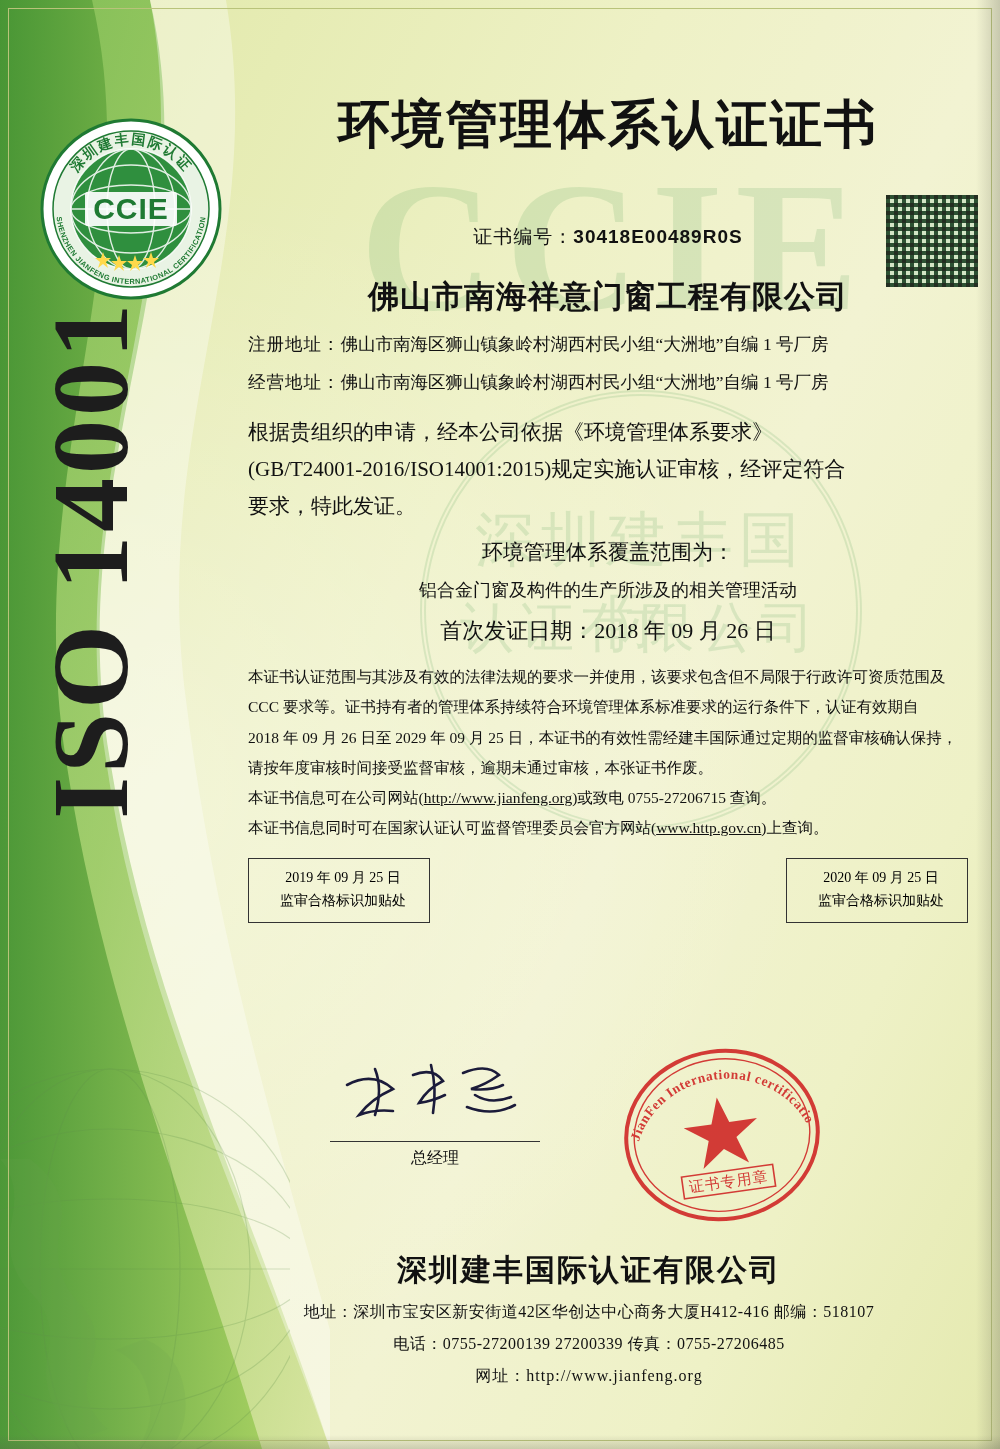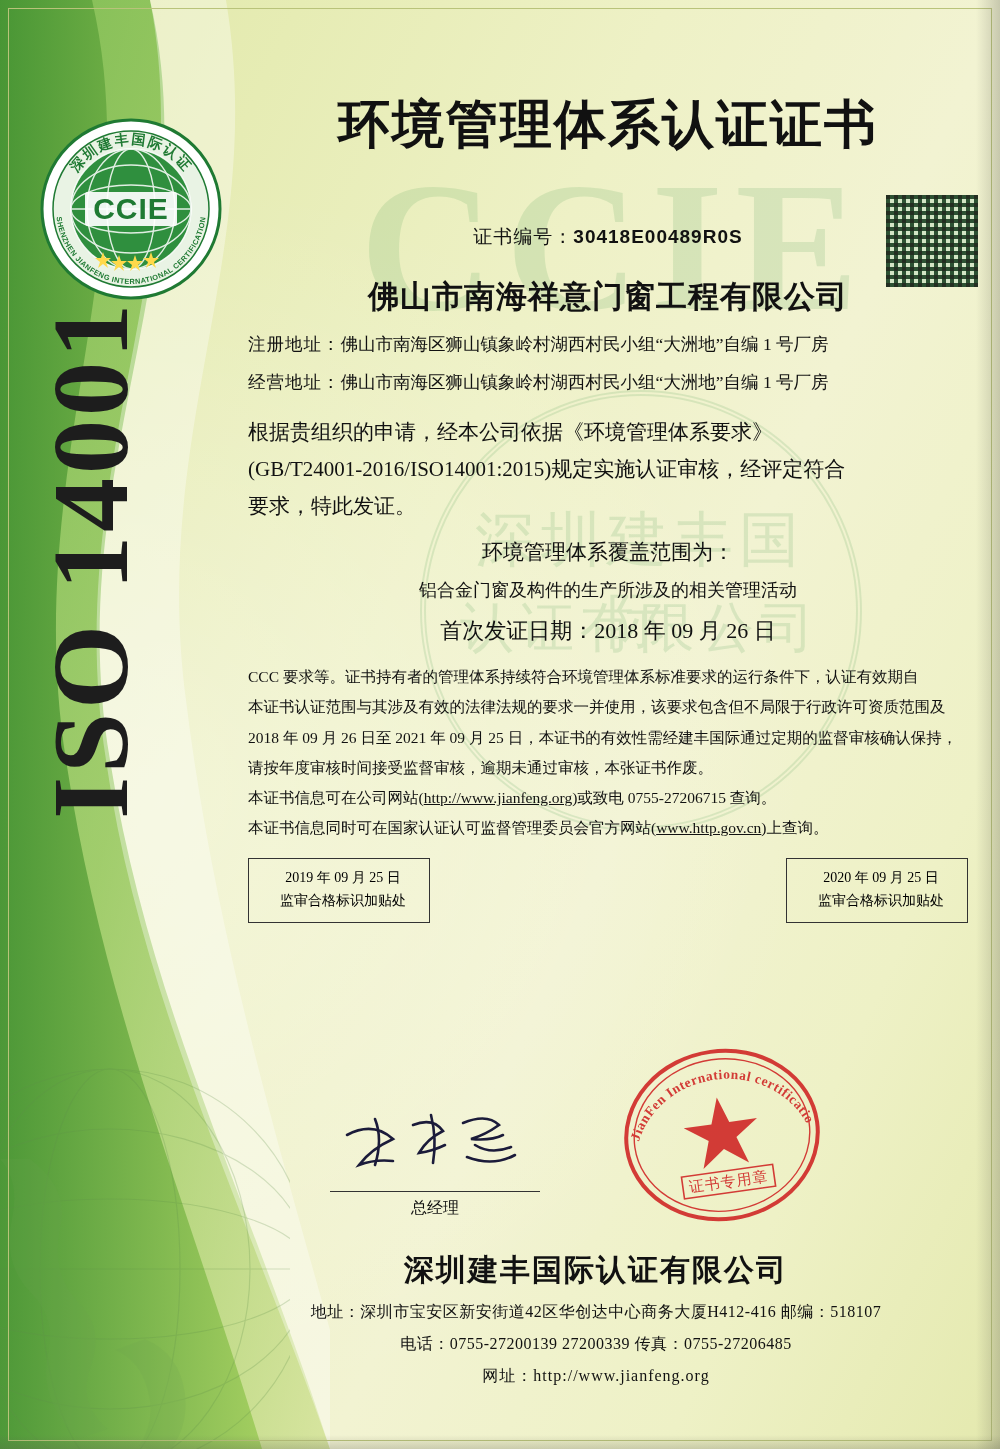--- a/index.html
+++ b/index.html
@@ -166,33 +166,33 @@
   .stampbox{
     width:172px;
     border:1px solid #333;
     text-align:center;
     padding:7px 0 9px 8px;
     font-size:14px;
     line-height:1.7;
   }
   
   .signature{
-    position:absolute;left:330px;top:1105px;width:210px;text-align:center;
+    position:absolute;left:330px;top:1055px;width:210px;text-align:center;
   }
   .sig-img{height:76px;}
   .sig-line{border-top:1px solid #333;margin-top:6px;}
   .sig-label{font-size:16px;margin-top:6px;color:#111;}
   
   .seal{
     position:absolute;left:620px;top:1045px;width:205px;height:180px;
     transform:rotate(-8deg);
   }
   
   .footer{
-    position:absolute;left:236px;top:1250px;width:720px;text-align:center;color:#111;
+    position:absolute;left:229px;top:1250px;width:720px;text-align:center;color:#111;
   }
   .f-company{
     font-family:"Liberation Sans",sans-serif;
     font-weight:700;
     font-size:30px;
     letter-spacing:2px;
   }
   .f-line{font-size:16px;margin-top:11px;letter-spacing:.5px;}
   .f-url{font-size:16px;margin-top:11px;font-family:"Liberation Serif",serif;letter-spacing:1px;}
   
@@ -312,23 +312,23 @@
       <div>根据贵组织的申请，经本公司依据《环境管理体系要求》</div>
       <div>(GB/T24001-2016/ISO14001:2015)规定实施认证审核，经评定符合</div>
       <div>要求，特此发证。</div>
     </div>
 
     <div class="scope-title">环境管理体系覆盖范围为：</div>
     <div class="scope-body">铝合金门窗及构件的生产所涉及的相关管理活动</div>
     <div class="firstissue">首次发证日期：2018 年 09 月 26 日</div>
 
     <div class="fine">
+      <div>本证书认证范围与其涉及有效的法律法规的要求一并使用，该要求包含但不局限于行政许可资质范围及</div>
       <div>CCC 要求等。证书持有者的管理体系持续符合环境管理体系标准要求的运行条件下，认证有效期自</div>
-      <div>本证书认证范围与其涉及有效的法律法规的要求一并使用，该要求包含但不局限于行政许可资质范围及</div>
-      <div>2018 年 09 月 26 日至 2021 年 09 月 25 日，本证书的有效性需经建丰国际通过定期的监督审核确认保持，</div>
+      <div>2018 年 09 月 26 日至 2029 年 09 月 25 日，本证书的有效性需经建丰国际通过定期的监督审核确认保持，</div>
       <div>请按年度审核时间接受监督审核，逾期未通过审核，本张证书作废。</div>
       <div>
         <span>本证书信息可在公司网站(</span><a>http://www.jianfeng.org</a><span>)或致电 0755-27206715 查询。</span>
       </div>
       <div>
         <span>本证书信息同时可在国家认证认可监督管理委员会官方网站(</span><a>www.http.gov.cn</a><span>)上查询。</span>
       </div>
     </div>
 
     <div class="boxes">

